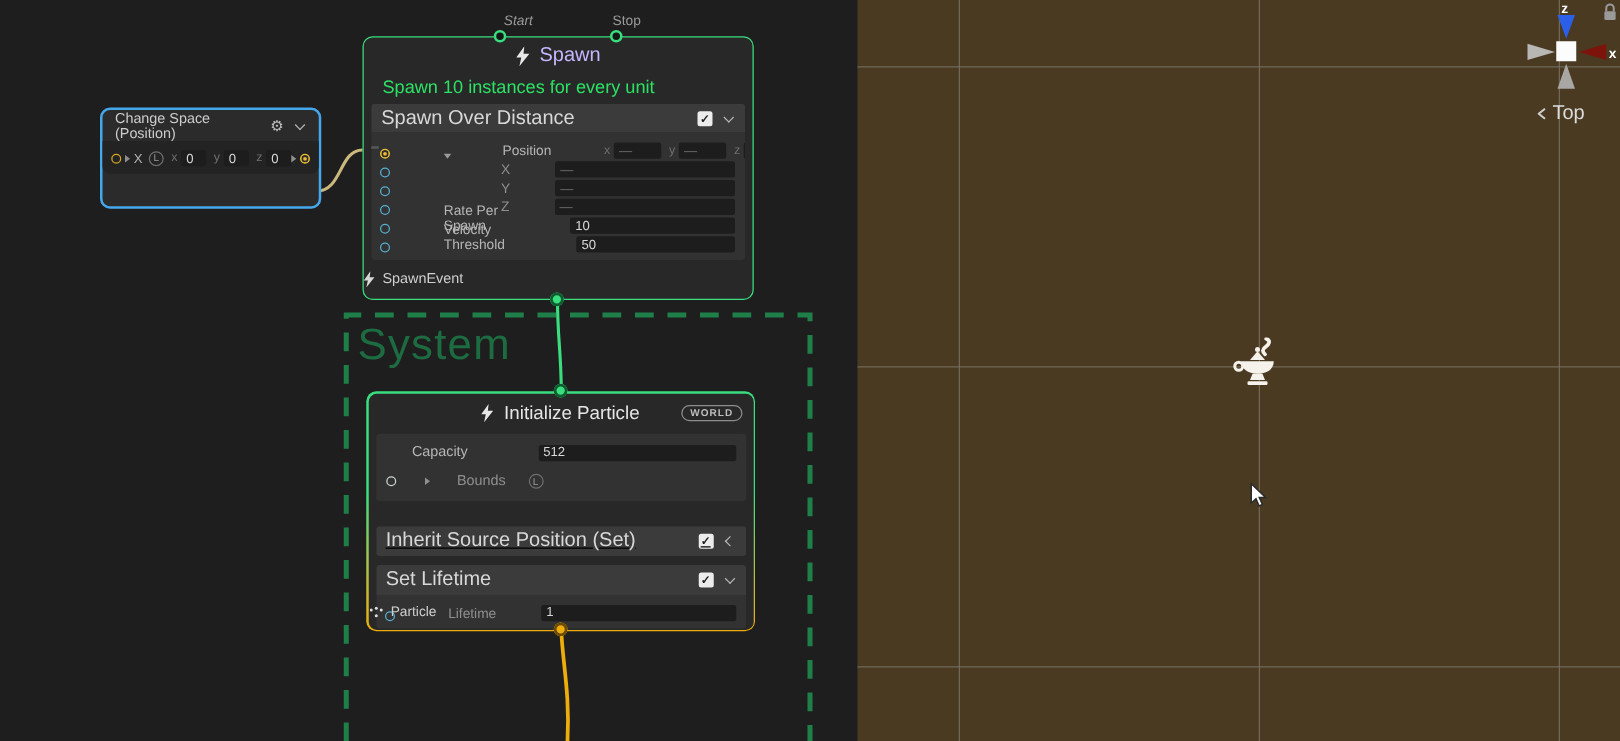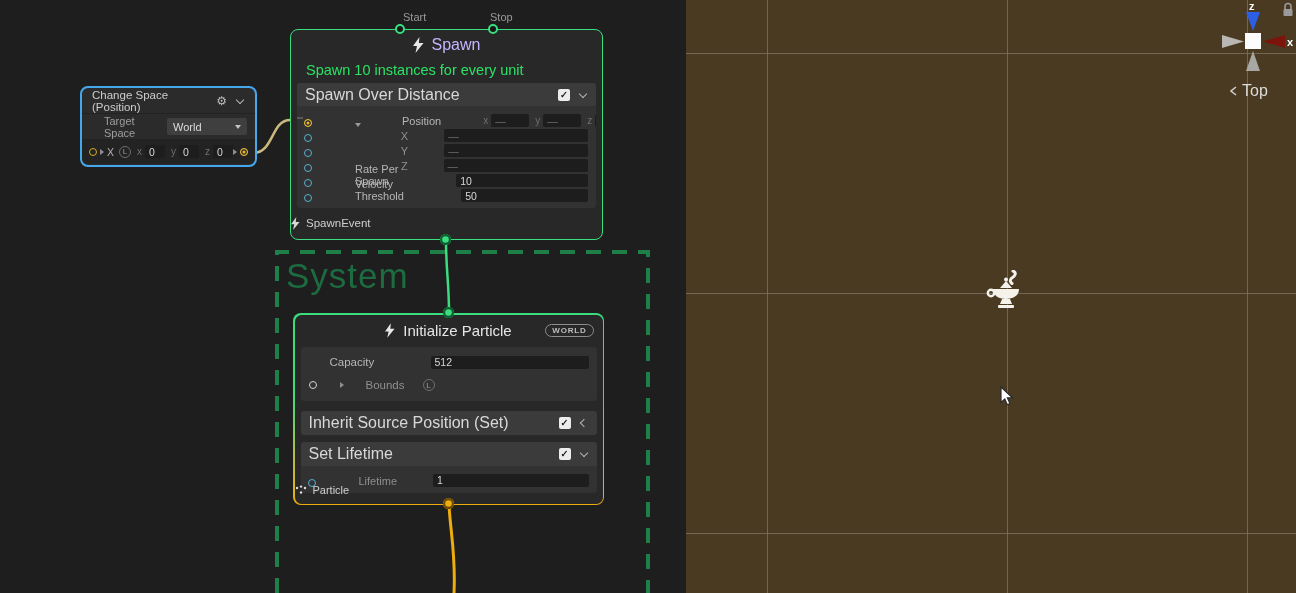--- a/index.html
+++ b/index.html
@@ -121,21 +121,21 @@
 
     <svg class="wires" width="686" height="593">
       <path d="M277,593 L277,252 L648,252 L648,593" fill="none" stroke="#1f7f49" stroke-width="4" stroke-dasharray="15 11"></path>
       <path d="M253,153 C274,153 271,120 290,120" fill="none" stroke="#cbb87d" stroke-width="2.5"></path>
       <path d="M446,240 C446,271 449,282 449,313" fill="none" stroke="#3ade7e" stroke-width="2.5"></path>
       <path d="M449,504 C450,530 456,554 454,593" fill="none" stroke="#edad0c" stroke-width="3"></path>
     </svg>
 
     <div class="system-label">System</div>
 
-    <span class="flow-label" style="left:403px; top:11px;">Start</span>
+    <span class="flow-label" style="left:403px; top:11px;font-style:italic;">Start</span>
     <span class="flow-label" style="left:490px; top:11px;">Stop</span>
 
     <div class="fport hollow-green" style="left:395px; top:24px;"></div>
     <div class="fport hollow-green" style="left:488px; top:24px;"></div>
     <div class="fport filled-green" style="left:440px; top:234px;"></div>
     <div class="fport filled-green" style="left:443px; top:307px;"></div>
     <div class="fport filled-gold" style="left:443px; top:498px;"></div>
 
     <div class="node spawn-node">
       <div class="ctx-title">
@@ -205,27 +205,20 @@
         <span>SpawnEvent</span>
       </div>
     </div>
 
     <div class="node change-node">
       <div class="cn-header">
         <span class="cn-title">Change Space (Position)</span>
         <span class="gear">⚙</span>
         <span class="chev down"></span>
       </div>
-      <div class="cn-row">
-        <span class="cn-label">Target Space</span>
-        <div class="dropdown">
-          <span>World</span>
-          <span class="dd-arrow"></span>
-        </div>
-      </div>
       <div class="cn-footer">
         <span class="port gold-h"></span>
         <span class="tri" style="margin-left:0;"></span>
         <span>X</span>
         <span class="lbadge" style="margin-left:5px;">L</span>
         <span class="axis">x</span>
         <span class="field tfield">0</span>
         <span class="axis">y</span>
         <span class="field tfield">0</span>
         <span class="axis">z</span>
@@ -251,21 +244,21 @@
             <span class="field wfield">512</span>
           </div>
           <div class="i-row">
             <span class="port white"></span>
             <span class="tri"></span>
             <span class="dim">Bounds</span>
             <span class="lbadge bounds-badge">L</span>
           </div>
         </div>
 
-        <div class="block" style="margin-top:10px;">
+        <div class="block" style="margin-top:20px;text-decoration:underline;">
           <div class="block-header" style="height:24px;">
             <span class="bh-title">Inherit Source Position (Set)</span>
             <span class="cb">✓</span>
             <span class="chev left"></span>
           </div>
         </div>
 
         <div class="block">
           <div class="block-header" style="height:24px;">
             <span class="bh-title">Set Lifetime</span>

